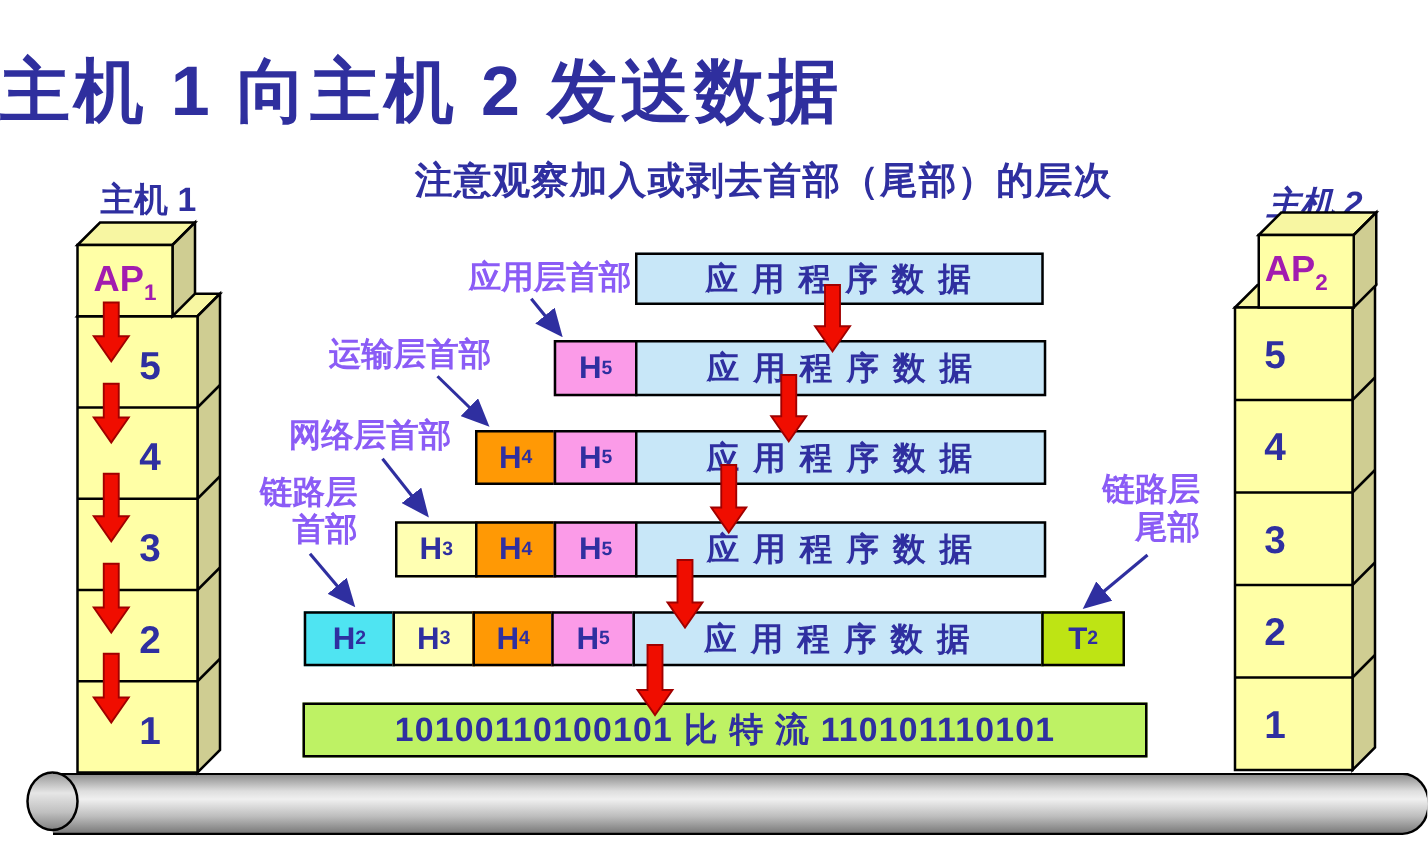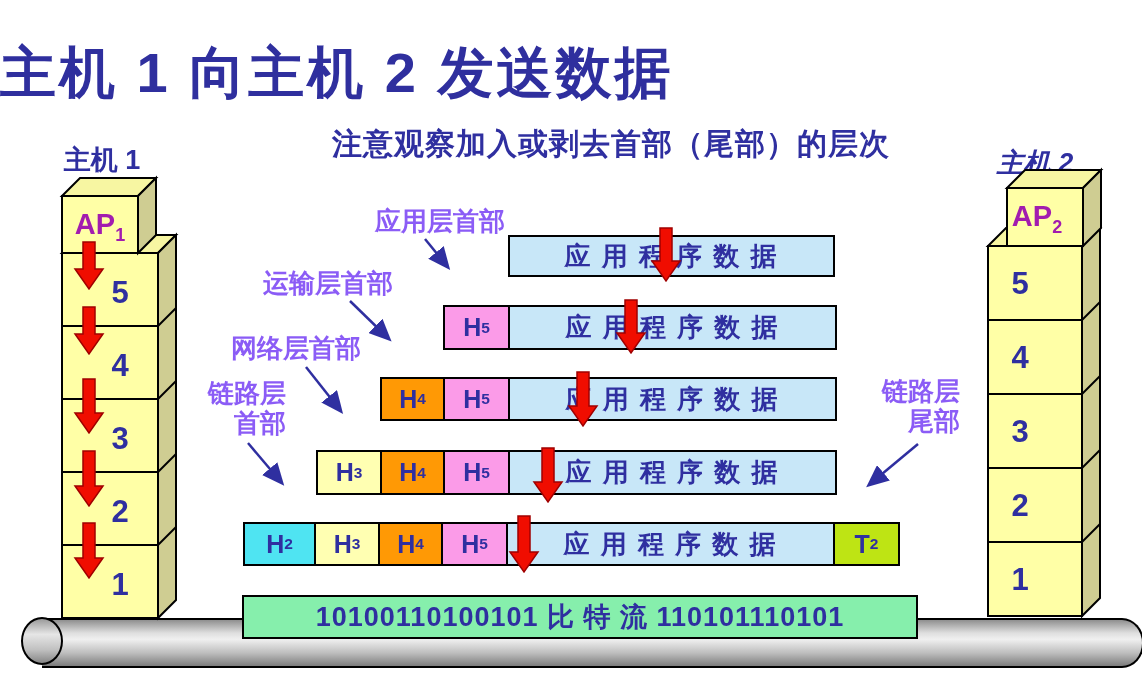--- a/index.html
+++ b/index.html
@@ -2,31 +2,31 @@
 <html><head>
 <meta charset="utf-8">
 <style>
   html,body{margin:0;padding:0;background:#ffffff;}
   .stage{position:relative;width:1142px;height:676px;overflow:hidden;background:#fff;
          font-family:"Liberation Sans","DejaVu Sans",sans-serif;color:#2F2FA0;}
   .title{position:absolute;left:0;top:12px;width:1142px;text-align:left;
          font-size:56px;font-weight:bold;letter-spacing:3px;color:#2F2F9E;margin-top:24px;}
   .subtitle{position:absolute;left:0;top:124px;width:1142px;text-align:center;
             font-size:30px;font-weight:600;letter-spacing:1px;color:#2F2FA0;padding-left:40px;}
-  .hostlabel{position:absolute;font-size:27px;font-weight:600;text-align:center;color:#2F2FA0;}
+  .hostlabel{position:absolute;font-size:27px;font-weight:600;text-align:right;color:#2F2FA0;}
   .aplabel{position:absolute;text-align:center;font-size:29px;font-weight:600;color:#a21caf;z-index:6;}
   .aplabel sub, .seg sub{font-size:0.62em;font-weight:600;}
   .lnum{position:absolute;font-size:31px;font-weight:600;text-align:center;z-index:6;color:#2F2FA0;}
   .row{position:absolute;display:flex;z-index:3;}
   .seg{box-sizing:border-box;border:2px solid #000;height:100%;display:flex;
-       align-items:center;justify-content:center;font-weight:600;color:#2F2FA0;margin-top:33px;}
+       align-items:center;justify-content:center;font-weight:600;color:#2F2FA0;}
   .seg + .seg{margin-left:-2px;}
   .seg.h{font-size:25px;}
   .seg.data{background:#C8E7F8;font-size:26px;letter-spacing:2px;white-space:nowrap;}
-  .seg.bits{background:#86efac;font-size:27px;letter-spacing:1px;white-space:nowrap;}
+  .seg.bits{background:#bef264;font-size:27px;letter-spacing:1px;white-space:nowrap;}
   .h5{background:#FB9BE8;}
   .h4{background:#FF9905;}
   .h3{background:#FFFFB2;}
   .h2{background:#4FE4F2;}
   .t2{background:#BEE414;}
   .callout{position:absolute;font-size:26px;font-weight:600;color:#8b5cf6;z-index:6;white-space:nowrap;}
   .callout.two{text-align:right;line-height:30px;white-space:normal;}
   .cyl-body{position:absolute;left:42px;top:618px;width:1100px;height:46px;z-index:1;
             background:linear-gradient(180deg,#8F8F8F 0%,#DEDEDE 28%,#F0F0F0 42%,#BDBDBD 72%,#7C7C7C 100%);
             border-top:2px solid #000;border-bottom:2px solid #000;border-right:2px solid #000;

